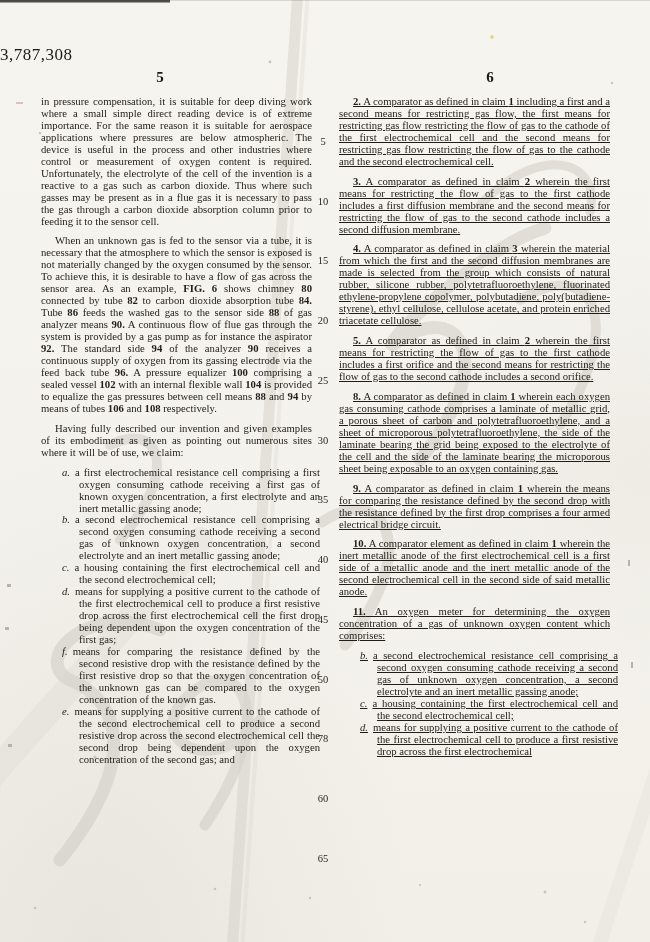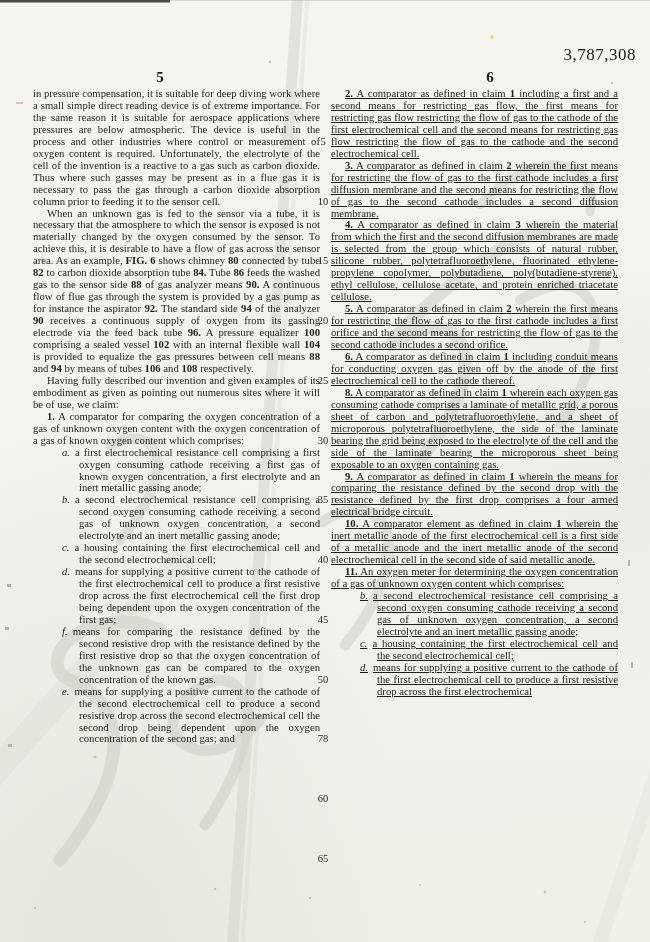--- a/index.html
+++ b/index.html
@@ -9,32 +9,32 @@
     background:
       radial-gradient(ellipse at 15% 100%, rgba(120,115,100,0.08), transparent 40%),
       radial-gradient(ellipse at 100% 50%, rgba(120,115,100,0.05), transparent 35%),
       linear-gradient(180deg,#f6f4ee 0%,#f4f2ec 60%,#f1efe8 100%);
     overflow:hidden;
     font-family:"Liberation Serif", serif;
     color:#201d18;
   }
   .patent-number{
     position:absolute;top:45px;left:0;right:14px;
-    text-align:right;font-size:17px;letter-spacing:.5px;color:#1b1915;
+    text-align:left;font-size:17px;letter-spacing:.5px;color:#1b1915;
   }
   .col-number{position:absolute;top:69px;width:40px;text-align:center;font-size:15px;font-weight:bold;color:#1b1915;}
   .col-number.left{left:140px;}
   .col-number.right{left:470px;}
   .column{
     position:absolute;top:88px;width:287px;height:808px;overflow:hidden;
     font-size:10.7px;line-height:11.95px;text-align:justify;
   }
   .column.left{left:33px;}
   .column.right{left:331px;text-decoration:underline;}
-  .para{margin:0;text-align:justify;}
+  .para{margin:8px;text-align:justify;}
   .indent{text-indent:14px;}
   .item{margin:0;text-align:justify;padding-left:46px;text-indent:-17px;}
   .letter{font-style:italic;padding-right:5px;}
   b{font-weight:bold;}
   .g-num{
     position:absolute;left:312px;width:22px;text-align:center;
     font-size:10.5px;color:#2a2722;
   }
   .artifacts{position:absolute;top:0;left:0;pointer-events:none;}
 </style>
@@ -99,35 +99,33 @@
   <span class="g-num" style="top:614px">45</span>
   <span class="g-num" style="top:674px">50</span>
   <span class="g-num" style="top:733px">78</span>
   <span class="g-num" style="top:793px">60</span>
   <span class="g-num" style="top:853px">65</span>
 
   <div class="column left">
     <p class="para"><span>in pressure compensation, it is suitable for deep diving work where a small simple direct reading device is of extreme importance. For the same reason it is suitable for aerospace applications where pressures are below atmospheric. The device is useful in the process and other industries where control or measurement of oxygen content is required. Unfortunately, the electrolyte of the cell of the invention is a reactive to a gas such as carbon dioxide. Thus where such gasses may be present as in a flue gas it is necessary to pass the gas through a carbon dioxide absorption column prior to feeding it to the sensor cell.</span></p>
     <p class="para indent"><span>When an unknown gas is fed to the sensor via a tube, it is necessary that the atmosphere to which the sensor is exposed is not materially changed by the oxygen consumed by the sensor. To achieve this, it is desirable to have a flow of gas across the sensor area. As an example, </span><b>FIG. 6</b><span> shows chimney </span><b>80</b><span> connected by tube </span><b>82</b><span> to carbon dioxide absorption tube </span><b>84.</b><span> Tube </span><b>86</b><span> feeds the washed gas to the sensor side </span><b>88</b><span> of gas analyzer means </span><b>90.</b><span> A continuous flow of flue gas through the system is provided by a gas pump as for instance the aspirator </span><b>92.</b><span> The standard side </span><b>94</b><span> of the analyzer </span><b>90</b><span> receives a continuous supply of oxygen from its gassing electrode via the feed back tube </span><b>96.</b><span> A pressure equalizer </span><b>100</b><span> comprising a sealed vessel </span><b>102</b><span> with an internal flexible wall </span><b>104</b><span> is provided to equalize the gas pressures between cell means </span><b>88</b><span> and </span><b>94</b><span> by means of tubes </span><b>106</b><span> and </span><b>108</b><span> respectively.</span></p>
     <p class="para indent"><span>Having fully described our invention and given examples of its embodiment as given as pointing out numerous sites where it will be of use, we claim:</span></p>
-    <p class="para indent"><span></span><b>1.</b><span> A comparator for comparing the oxygen concentration of a gas of unknown oxygen content with the oxygen concentration of a gas of known oxygen content which comprises:</span></p>
     <p class="item"><i class="letter">a.</i><span><span>a first electrochemical resistance cell comprising a first oxygen consuming cathode receiving a first gas of known oxygen concentration, a first electrolyte and an inert metallic gassing anode;</span></span></p>
     <p class="item"><i class="letter">b.</i><span><span>a second electrochemical resistance cell comprising a second oxygen consuming cathode receiving a second gas of unknown oxygen concentration, a second electrolyte and an inert metallic gassing anode;</span></span></p>
     <p class="item"><i class="letter">c.</i><span><span>a housing containing the first electrochemical cell and the second electrochemical cell;</span></span></p>
     <p class="item"><i class="letter">d.</i><span><span>means for supplying a positive current to the cathode of the first electrochemical cell to produce a first resistive drop across the first electrochemical cell the first drop being dependent upon the oxygen concentration of the first gas;</span></span></p>
     <p class="item"><i class="letter">f.</i><span><span>means for comparing the resistance defined by the second resistive drop with the resistance defined by the first resistive drop so that the oxygen concentration of the unknown gas can be compared to the oxygen concentration of the known gas.</span></span></p>
     <p class="item"><i class="letter">e.</i><span><span>means for supplying a positive current to the cathode of the second electrochemical cell to produce a second resistive drop across the second electrochemical cell the second drop being dependent upon the oxygen concentration of the second gas; and</span></span></p>
   </div>
 
   <div class="column right">
     <p class="para indent"><span></span><b>2.</b><span> A comparator as defined in claim </span><b>1</b><span> including a first and a second means for restricting gas flow, the first means for restricting gas flow restricting the flow of gas to the cathode of the first electrochemical cell and the second means for restricting gas flow restricting the flow of gas to the cathode and the second electrochemical cell.</span></p>
     <p class="para indent"><span></span><b>3.</b><span> A comparator as defined in claim </span><b>2</b><span> wherein the first means for restricting the flow of gas to the first cathode includes a first diffusion membrane and the second means for restricting the flow of gas to the second cathode includes a second diffusion membrane.</span></p>
     <p class="para indent"><span></span><b>4.</b><span> A comparator as defined in claim </span><b>3</b><span> wherein the material from which the first and the second diffusion membranes are made is selected from the group which consists of natural rubber, silicone rubber, polytetrafluoroethylene, fluorinated ethylene-propylene copolymer, polybutadiene, poly(butadiene-styrene), ethyl cellulose, cellulose acetate, and protein enriched triacetate cellulose.</span></p>
     <p class="para indent"><span></span><b>5.</b><span> A comparator as defined in claim </span><b>2</b><span> wherein the first means for restricting the flow of gas to the first cathode includes a first orifice and the second means for restricting the flow of gas to the second cathode includes a second orifice.</span></p>
-    <p class="para indent"><span></span><b>6.</b><span> A comparator as defined in claim </span><b>1</b><span> including conduit means for conducting oxygen gas given off by the anode of the first electrochemical cell to the cathode thereof.</span></p>
     <p class="para indent"><span></span><b>8.</b><span> A comparator as defined in claim </span><b>1</b><span> wherein each oxygen gas consuming cathode comprises a laminate of metallic grid, a porous sheet of carbon and polytetrafluoroethylene, and a sheet of microporous polytetrafluoroethylene, the side of the laminate bearing the grid being exposed to the electrolyte of the cell and the side of the laminate bearing the microporous sheet being exposable to an oxygen containing gas.</span></p>
     <p class="para indent"><span></span><b>9.</b><span> A comparator as defined in claim </span><b>1</b><span> wherein the means for comparing the resistance defined by the second drop with the resistance defined by the first drop comprises a four armed electrical bridge circuit.</span></p>
     <p class="para indent"><span></span><b>10.</b><span> A comparator element as defined in claim </span><b>1</b><span> wherein the inert metallic anode of the first electrochemical cell is a first side of a metallic anode and the inert metallic anode of the second electrochemical cell in the second side of said metallic anode.</span></p>
     <p class="para indent"><span></span><b>11.</b><span> An oxygen meter for determining the oxygen concentration of a gas of unknown oxygen content which comprises:</span></p>
     <p class="item"><i class="letter">b.</i><span><span>a second electrochemical resistance cell comprising a second oxygen consuming cathode receiving a second gas of unknown oxygen concentration, a second electrolyte and an inert metallic gassing anode;</span></span></p>
     <p class="item"><i class="letter">c.</i><span><span>a housing containing the first electrochemical cell and the second electrochemical cell;</span></span></p>
     <p class="item"><i class="letter">d.</i><span><span>means for supplying a positive current to the cathode of the first electrochemical cell to produce a first resistive drop  across the first electrochemical</span></span></p>
   </div>
 
 </div>

